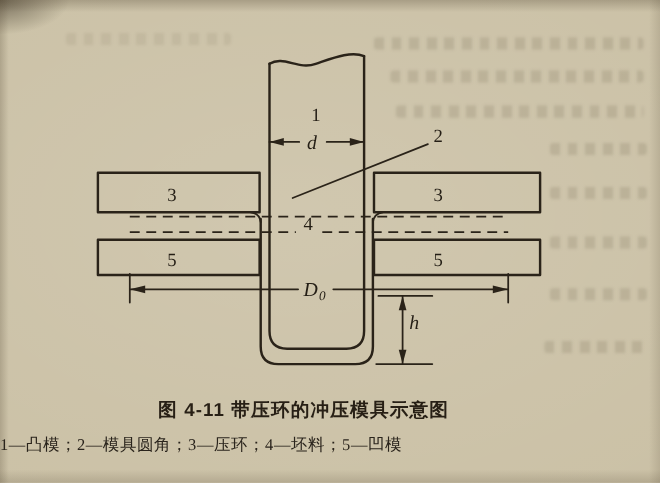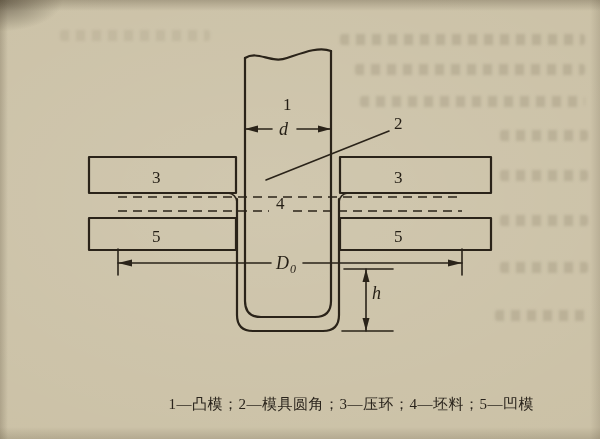--- a/index.html
+++ b/index.html
@@ -36,21 +36,21 @@
   .arrow{fill:#2a2319; stroke:none;}
   .caption{
     position:absolute; top:361px; left:0; width:552px;
     text-align:center;
     font-family:"Liberation Sans", sans-serif;
     font-weight:bold; font-size:17px; color:#271f15;
     letter-spacing:1px;
   }
   .legend{
     position:absolute; top:395px; left:0; width:534px;
-    text-align:right;
+    text-align:left;
     font-family:"Liberation Serif", serif;
     font-size:15px; color:#2a241c;
     letter-spacing:.5px;
   }
 </style>
 </head>
 <body>
 
 <div class="page">
 
@@ -121,15 +121,16 @@
 
     <text class="lbl" x="283" y="110">1</text>
     <text class="lbl" x="394" y="129">2</text>
     <text class="lbl" x="152" y="183">3</text>
     <text class="lbl" x="394" y="183">3</text>
     <text class="lbl" x="276" y="209">4</text>
     <text class="lbl" x="152" y="242">5</text>
     <text class="lbl" x="394" y="242">5</text>
   </svg>
 
+  <div class="caption">图 4-11  带压环的冲压模具示意图</div>
   <div class="legend">1—凸模；2—模具圆角；3—压环；4—坯料；5—凹模</div>
 
 </div>
 
 </body></html>

